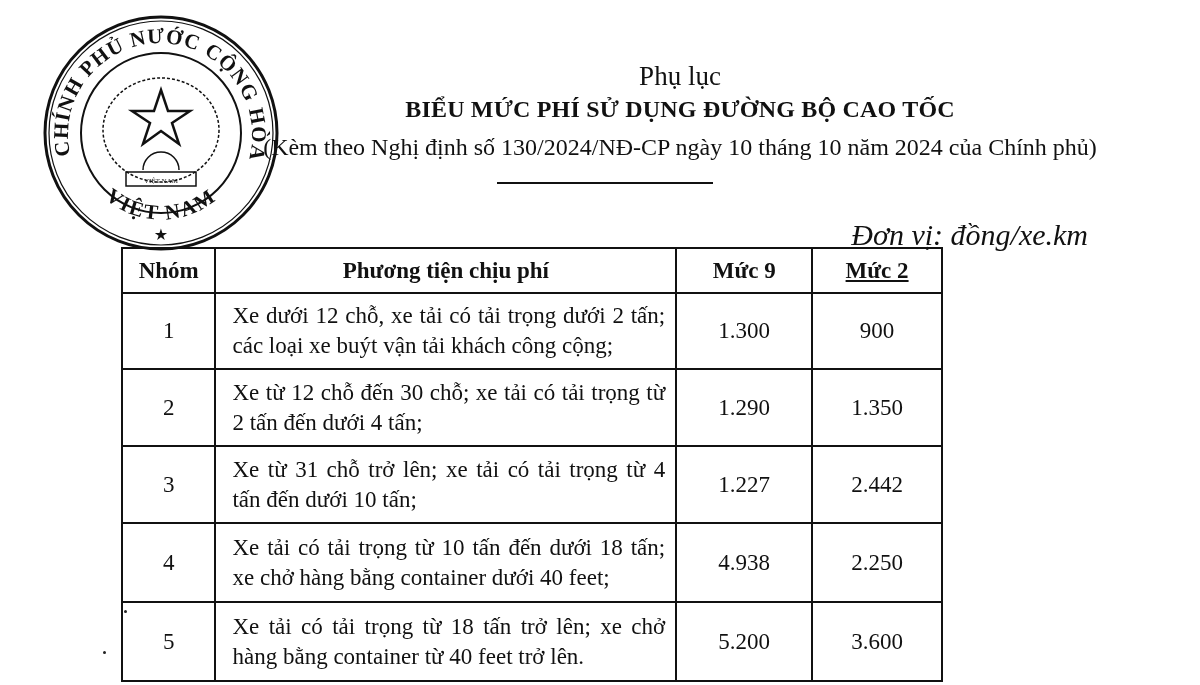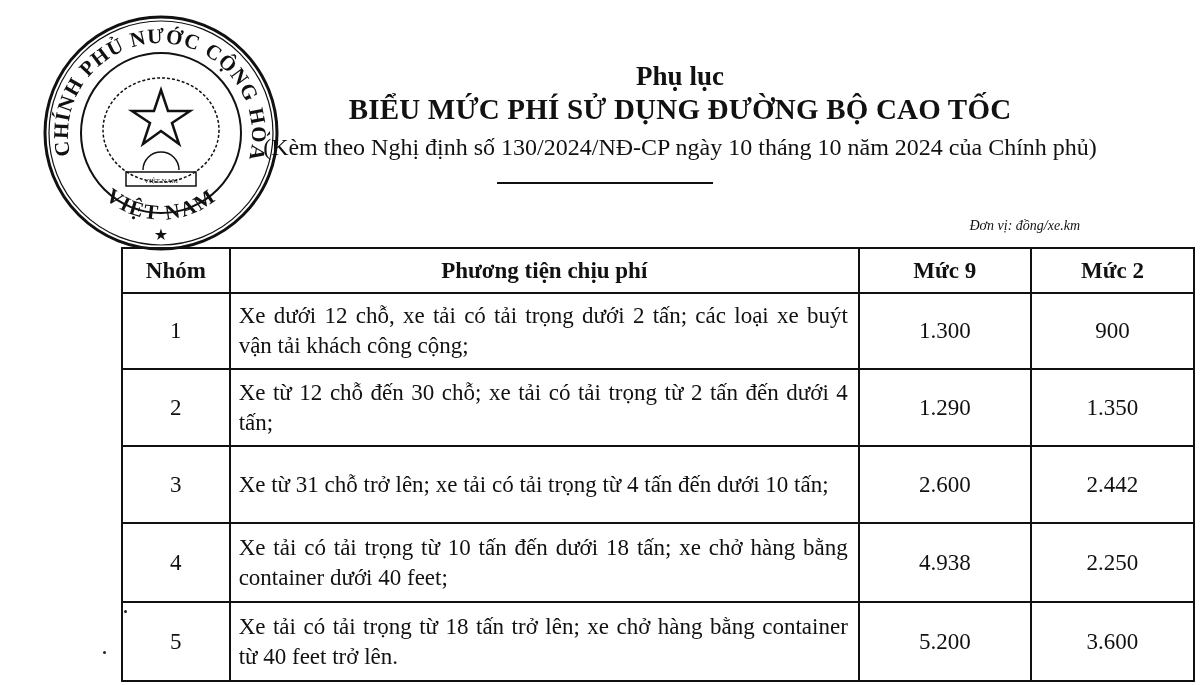--- a/index.html
+++ b/index.html
@@ -4,37 +4,37 @@
   <style>
     html, body { margin: 0; padding: 0; background: #ffffff; }
     body {
       width: 1200px; height: 685px; position: relative; overflow: hidden;
       font-family: "Liberation Serif", "DejaVu Serif", serif; color: #111;
     }
     .seal {
       position: absolute; left: 40px; top: 12px; width: 242px; height: 242px;
     }
     .title-block { position: absolute; left: 260px; top: 60px; width: 840px; text-align: center; }
-    .t-appendix { font-weight: bold; font-size: 27px; line-height: 32px; position: absolute; left: 0; right: 0; top: 0; }
-    .t-main { font-weight: bold; font-size: 29px; line-height: 32px; position: absolute; left: 0; right: 0; top: 33px; letter-spacing: 0.2px; }
+    .t-appendix { font-weight: normal; font-size: 27px; line-height: 32px; position: absolute; left: 0; right: 0; top: 0; }
+    .t-main { font-weight: bold; font-size: 24px; line-height: 32px; position: absolute; left: 0; right: 0; top: 33px; letter-spacing: 0.2px; }
     .t-sub { font-size: 24px; line-height: 30px; position: absolute; left: 0; right: 0; top: 72px; }
     .rule { position: absolute; left: 497px; top: 182px; width: 216px; height: 0; border-top: 2px solid #111; }
-    .unit { position: absolute; right: 120px; top: 218px; font-style: italic; font-size: 14px; }
+    .unit { position: absolute; right: 112px; top: 218px; font-style: italic; font-size: 30px; }
     table {
       position: absolute; left: 121px; top: 247px; border-collapse: collapse;
-      width: 1074px; font-size: 23px;
+      width: 822px; font-size: 23px;
     }
     td, th { border: 2px solid #111; padding: 0 10px; }
     th { font-weight: bold; height: 43px; font-size: 23px; }
     td.c { text-align: center; }
-    td.desc { text-align: left; line-height: 30px; padding: 4px 10px 4px 8px; text-align: justify; }
+    td.desc { text-align: left; line-height: 30px; padding: 4px 10px 4px 16px; text-align: justify; }
     .col-g { width: 75px; }
     .col-d { width: 545px; }
     .col-m1 { width: 133px; }
-    .col-m2 { width: 125px; }
+    .col-m2 { width: 125px; text-decoration: underline; }
     tr.r1 td { height: 66px; }
     tr.r2 td { height: 67px; }
     tr.r3 td { height: 67px; }
     tr.r4 td { height: 69px; }
     tr.r5 td { height: 69px; }
     .speck { position: absolute; width: 3px; height: 3px; background: #222; border-radius: 50%; }
   </style>
 </head>
 <body>
 
@@ -87,21 +87,21 @@
     </tr>
     <tr class="r2">
       <td class="c">2</td>
       <td class="desc">Xe từ 12 chỗ đến 30 chỗ; xe tải có tải trọng từ 2 tấn đến dưới 4 tấn;</td>
       <td class="c">1.290</td>
       <td class="c">1.350</td>
     </tr>
     <tr class="r3">
       <td class="c">3</td>
       <td class="desc">Xe từ 31 chỗ trở lên; xe tải có tải trọng từ 4 tấn đến dưới 10 tấn;</td>
-      <td class="c">2.600</td>
+      <td class="c">1.227</td>
       <td class="c">2.442</td>
     </tr>
     <tr class="r4">
       <td class="c">4</td>
       <td class="desc">Xe tải có tải trọng từ 10 tấn đến dưới 18 tấn; xe chở hàng bằng container dưới 40 feet;</td>
       <td class="c">4.938</td>
       <td class="c">2.250</td>
     </tr>
     <tr class="r5">
       <td class="c">5</td>

